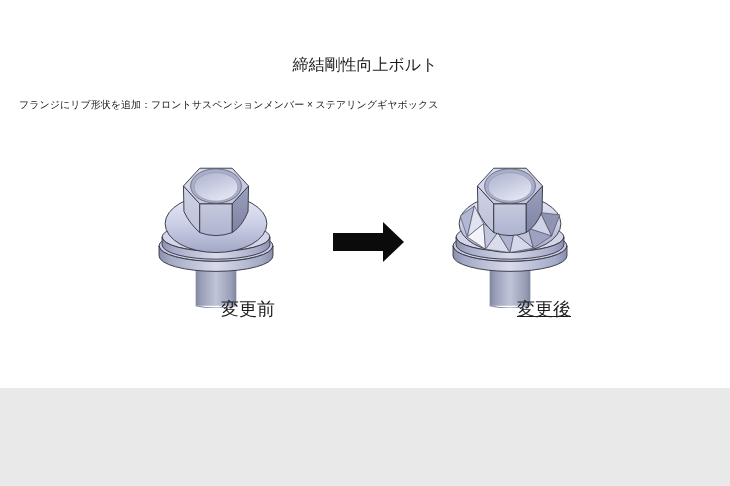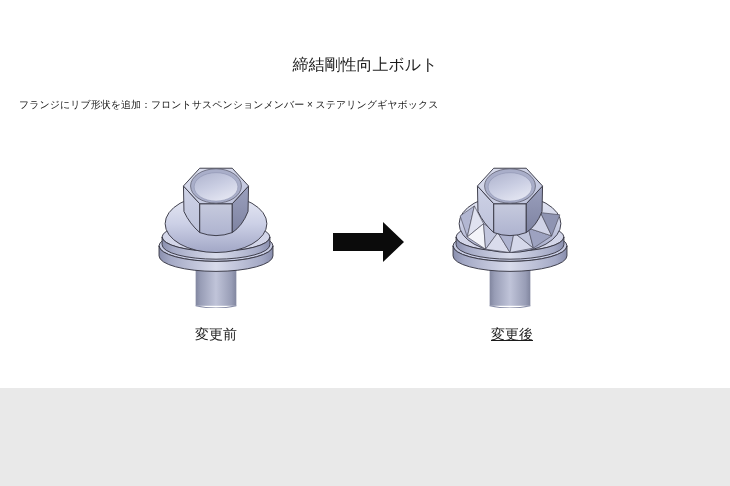--- a/index.html
+++ b/index.html
@@ -39,24 +39,24 @@
   .figure svg{display:block;width:118px;height:142px;}
   .fig-before{left:157px;}
   .fig-after{left:451px;}
   .arrow-wrap{
     position:absolute;left:333px;top:221px;
     width:72px;height:42px;
   }
   .arrow-wrap svg{display:block;width:72px;height:42px;}
   .arrow-wrap polygon{fill:var(--arrow);}
   .fig-label{
-    position:absolute;top:324px;
+    position:absolute;top:299px;
     width:118px;
-    text-align:center;
-    font-size:14px;line-height:20px;
+    text-align:right;
+    font-size:18px;line-height:20px;
     color:var(--text);
   }
   .label-before{left:157px;}
   .label-after{left:453px;text-decoration:underline;}
   .outline{stroke:#3a3a46;stroke-width:0.9;stroke-linejoin:round;}
   .thin{stroke:#4a4a58;stroke-width:0.6;stroke-linejoin:round;}
 </style>
 </head>
 <body>
 

